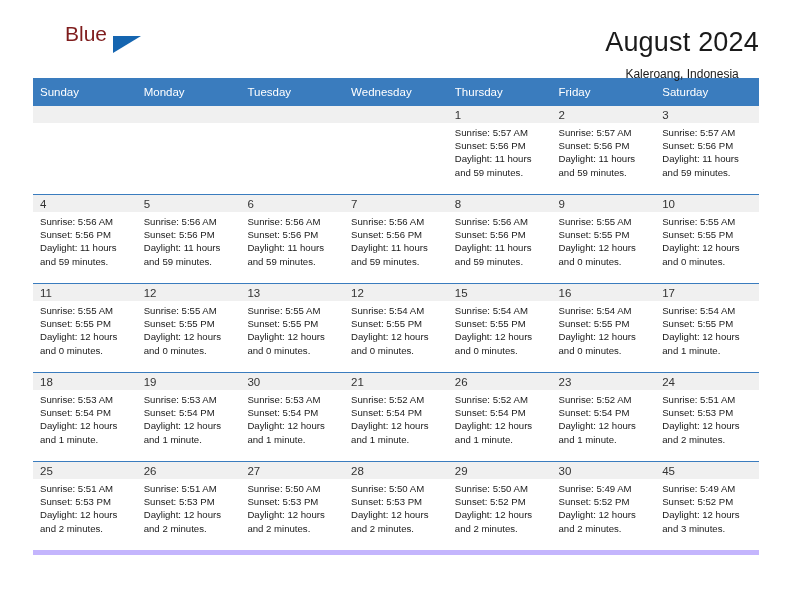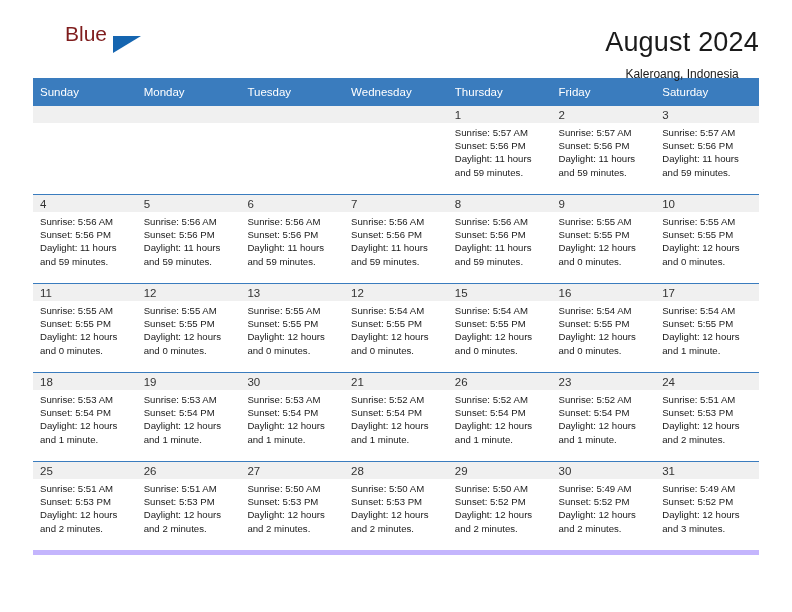--- a/index.html
+++ b/index.html
@@ -464,21 +464,21 @@
           <td>
             <div class="daynum-band">30</div>
             <div class="cell-body">
               <div>Sunrise: 5:49 AM</div>
               <div>Sunset: 5:52 PM</div>
               <div>Daylight: 12 hours</div>
               <div>and 2 minutes.</div>
             </div>
           </td>
           <td>
-            <div class="daynum-band">31</div>
+            <div class="daynum-band">45</div>
             <div class="cell-body">
               <div>Sunrise: 5:49 AM</div>
               <div>Sunset: 5:52 PM</div>
               <div>Daylight: 12 hours</div>
               <div>and 3 minutes.</div>
             </div>
           </td>
         </tr>
       </tbody>
   </table>

